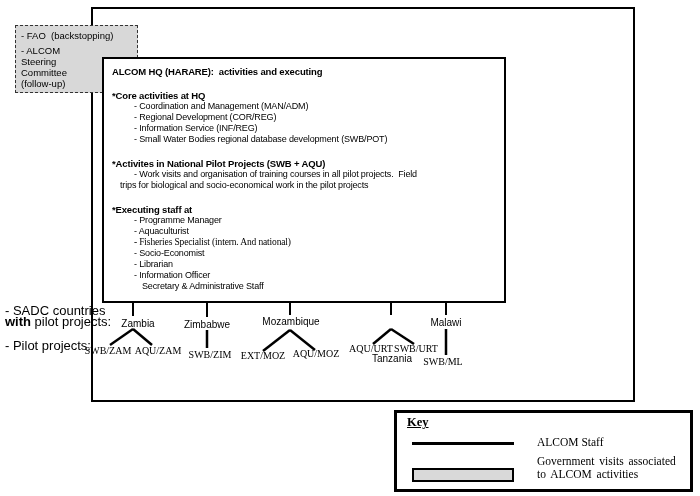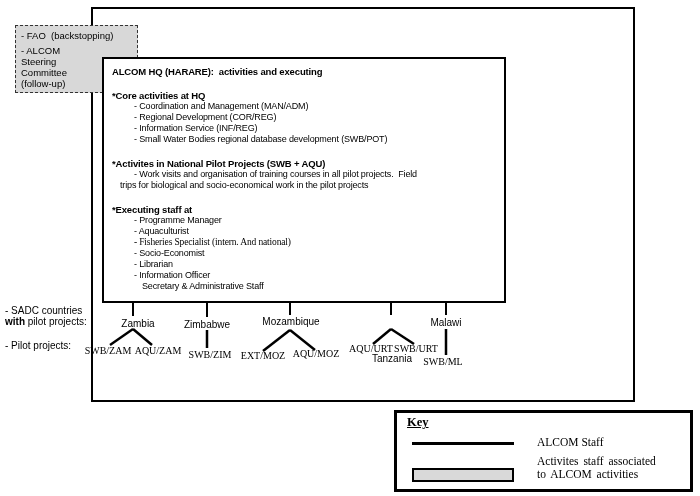--- a/index.html
+++ b/index.html
@@ -15,21 +15,21 @@
   .fao-gap{height:4px;}
   .hq-box{position:absolute;left:102px;top:57px;width:404px;height:246px;box-sizing:border-box;
           background:#fff;border:2px solid #000;padding:7px 8px;z-index:4;
           font-size:9px;line-height:11px;letter-spacing:-0.15px;}
   .hq-title{font-weight:bold;white-space:pre;font-size:9.5px;}
   .hq-heading{font-weight:bold;margin-top:13px;white-space:pre;font-size:9.5px;}
   .hq-item{padding-left:22px;white-space:pre;}
   .hq-item.outdent{padding-left:8px;}
   .hq-item.no-dash{padding-left:30px;}
   .hq-item.serif{font-family:"Liberation Serif",serif;font-size:9.5px;}
-  .side-label{position:absolute;font-size:10px;line-height:11px;z-index:2;}
+  .side-label{position:absolute;font-size:13px;line-height:11px;z-index:2;}
   .side-label .pre{white-space:pre;}
   .country{position:absolute;transform:translateX(-50%);font-size:10px;white-space:nowrap;z-index:2;}
   .proj{position:absolute;transform:translateX(-50%);font-size:10px;white-space:nowrap;z-index:2;font-family:Liberation Serif, serif;}
   .key-box{position:absolute;left:394px;top:410px;width:299px;height:82px;box-sizing:border-box;
            border:3px solid #000;background:#fff;z-index:5;
            font-family:"Liberation Serif",serif;font-size:11.5px;line-height:13px;}
   .key-title{position:absolute;left:10px;top:3px;font-weight:bold;text-decoration:underline;font-size:12.5px;}
   .key-line{position:absolute;left:15px;top:29px;width:102px;height:2.5px;background:#000;}
   .key-label-1{position:absolute;left:140px;top:23px;}
   .key-swatch{position:absolute;left:15px;top:55px;width:102px;height:14px;box-sizing:border-box;
@@ -112,18 +112,18 @@
   <div class="proj" style="left:371px;top:343px;">AQU/URT</div>
   <div class="proj" style="left:416px;top:343px;">SWB/URT</div>
   <div class="proj" style="left:443px;top:356px;">SWB/ML</div>
 
   <div class="key-box">
     <div class="key-title">Key</div>
     <div class="key-line"></div>
     <div class="key-label-1">ALCOM Staff</div>
     <div class="key-swatch" style="background: rgb(217, 217, 217);"></div>
     <div class="key-label-2">
-      <div>Activites staff associated</div>
+      <div>Government visits associated</div>
       <div>to ALCOM activities</div>
     </div>
   </div>
 
 </div>
 
 </body></html>

